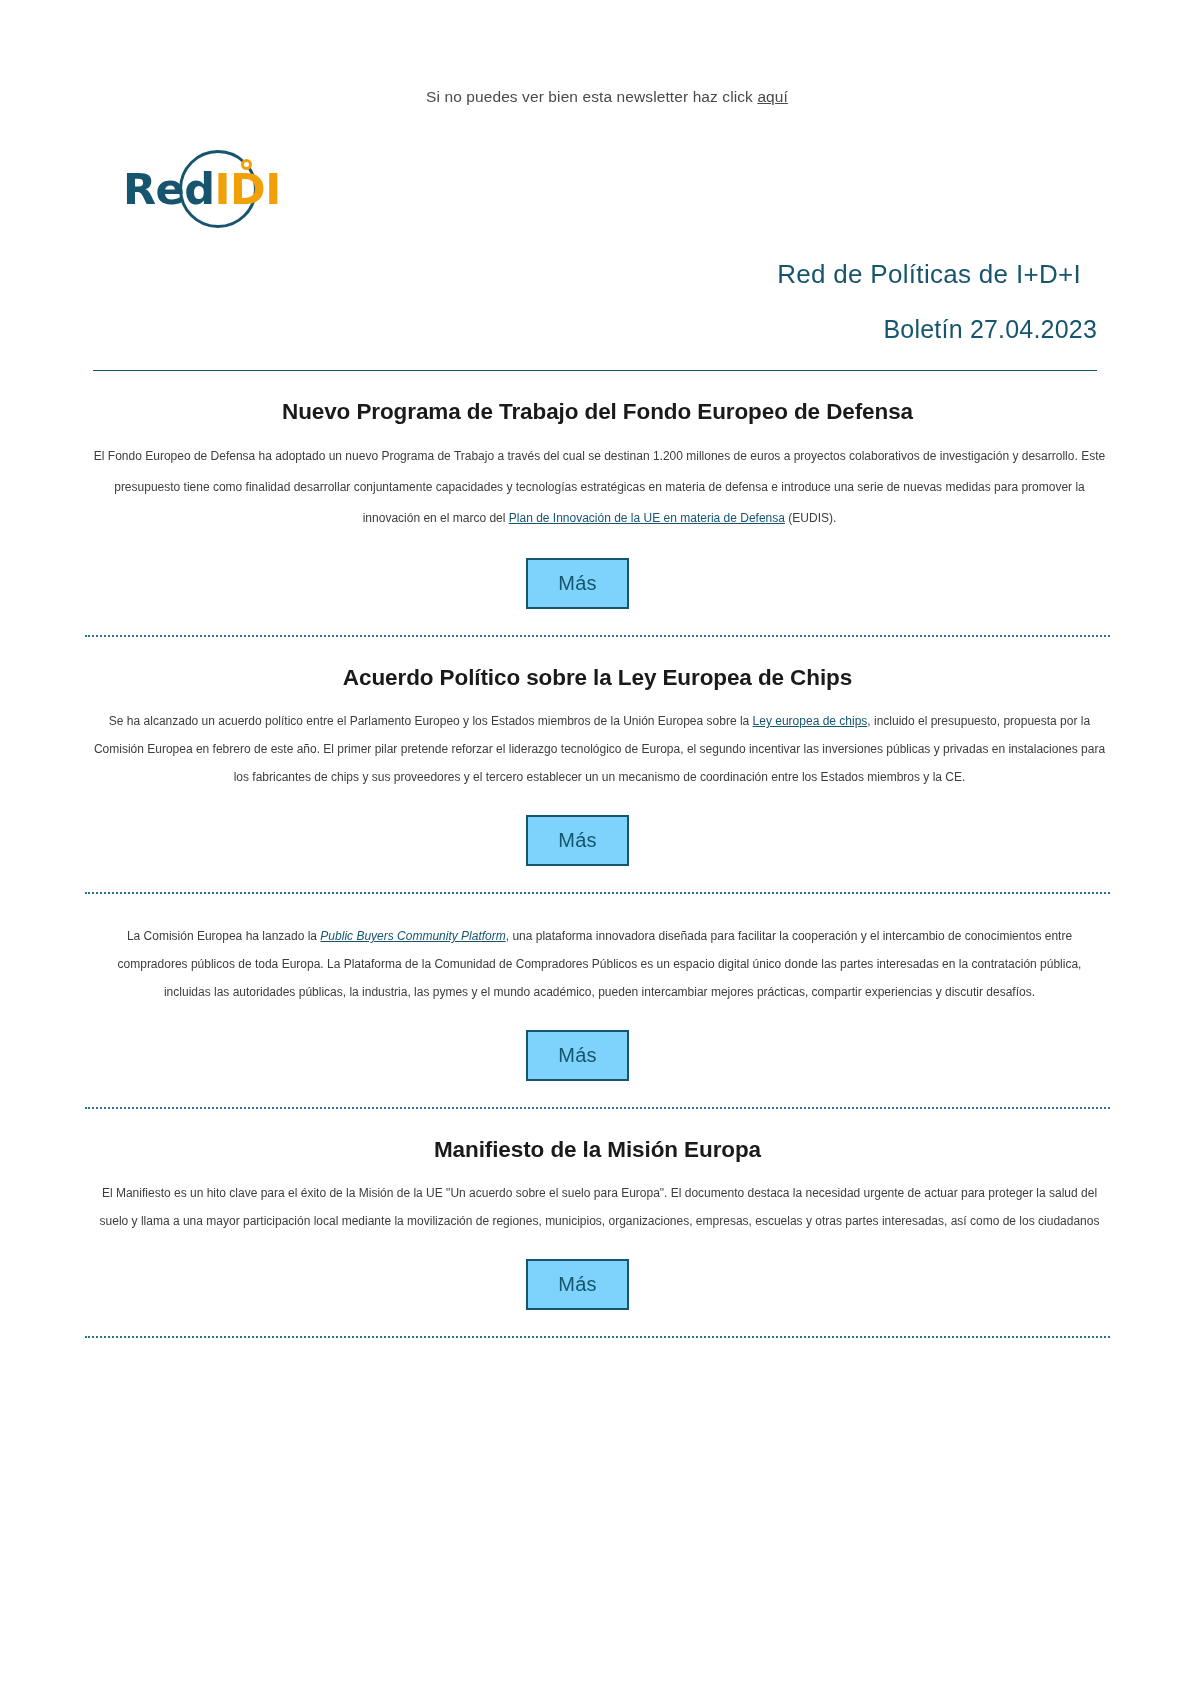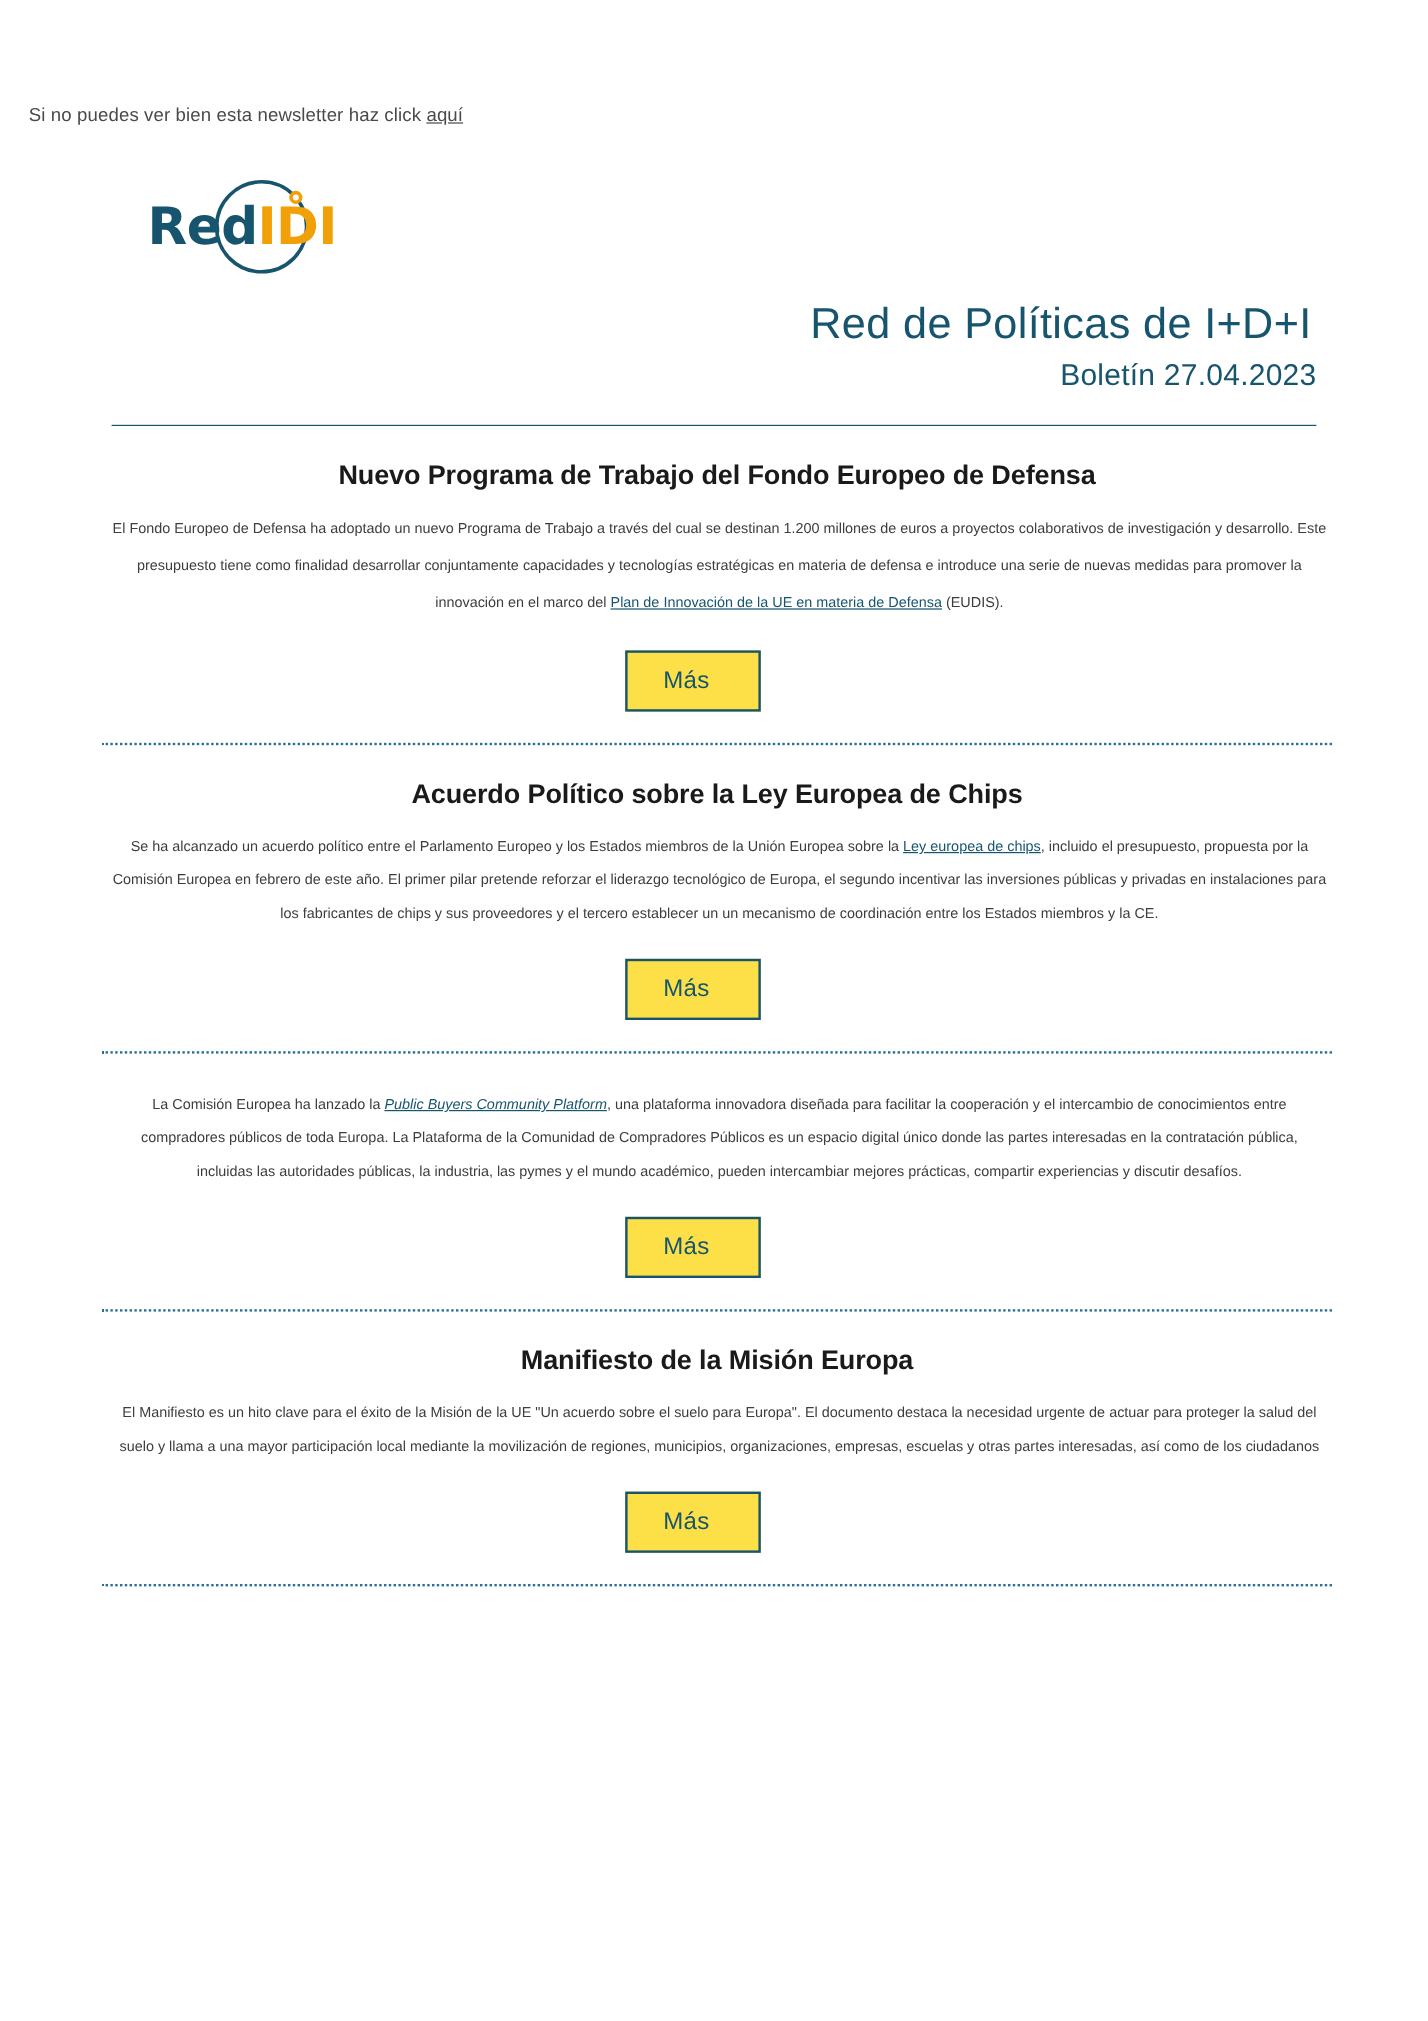--- a/index.html
+++ b/index.html
@@ -19,21 +19,21 @@
     width: 1190px;
     min-height: 1684px;
     position: relative;
     box-sizing: border-box;
     padding: 0;
     background: #fff;
   }
 
   
   .preheader {
-    text-align: left;
+    text-align: center;
     font-size: 15.5px;
     color: #4a4a4a;
     padding-top: 88px;
     letter-spacing: 0.1px;
     margin-left: 24px;
   }
   .preheader a {
     color: #4a4a4a;
     text-decoration: underline;
   }
@@ -84,26 +84,26 @@
     font-family: "DejaVu Sans", sans-serif;
   }
   .logo-red { color: #17556e; }
   .logo-idi { color: #f2a007; }
 
   .title-block {
     text-align: right;
     margin-top: 12px;
   }
   .title-main {
-    font-size: 36px;
+    font-size: 26px;
     color: #17556e;
     letter-spacing: 0.3px;
     line-height: 40px;
     font-weight: normal;
-    margin: 4px;
+    margin: 16px;
   }
   .title-sub {
     font-size: 25px;
     color: #17556e;
     letter-spacing: 0.2px;
     line-height: 38px;
     font-weight: normal;
     margin: 0;
   }
 
@@ -167,23 +167,23 @@
   .btn-row {
     display: flex;
     justify-content: center;
     margin-top: 24px;
     padding-right: 40px;
   }
   .btn-mas {
     display: inline-block;
     border: 2px solid #17556e;
     color: #17556e;
-    background: #fde047;
+    background: #7dd3fc;
     font-size: 20px;
-    padding: 12px 41px 13px 30px;
+    padding: 12px 30px 13px 30px;
     line-height: 22px;
     letter-spacing: 0.2px;
     text-decoration: none;
     cursor: pointer;
   }
 
   .divider {
     height: 0;
     border: 0;
     border-top: 2.5px dotted #2a6f96;

